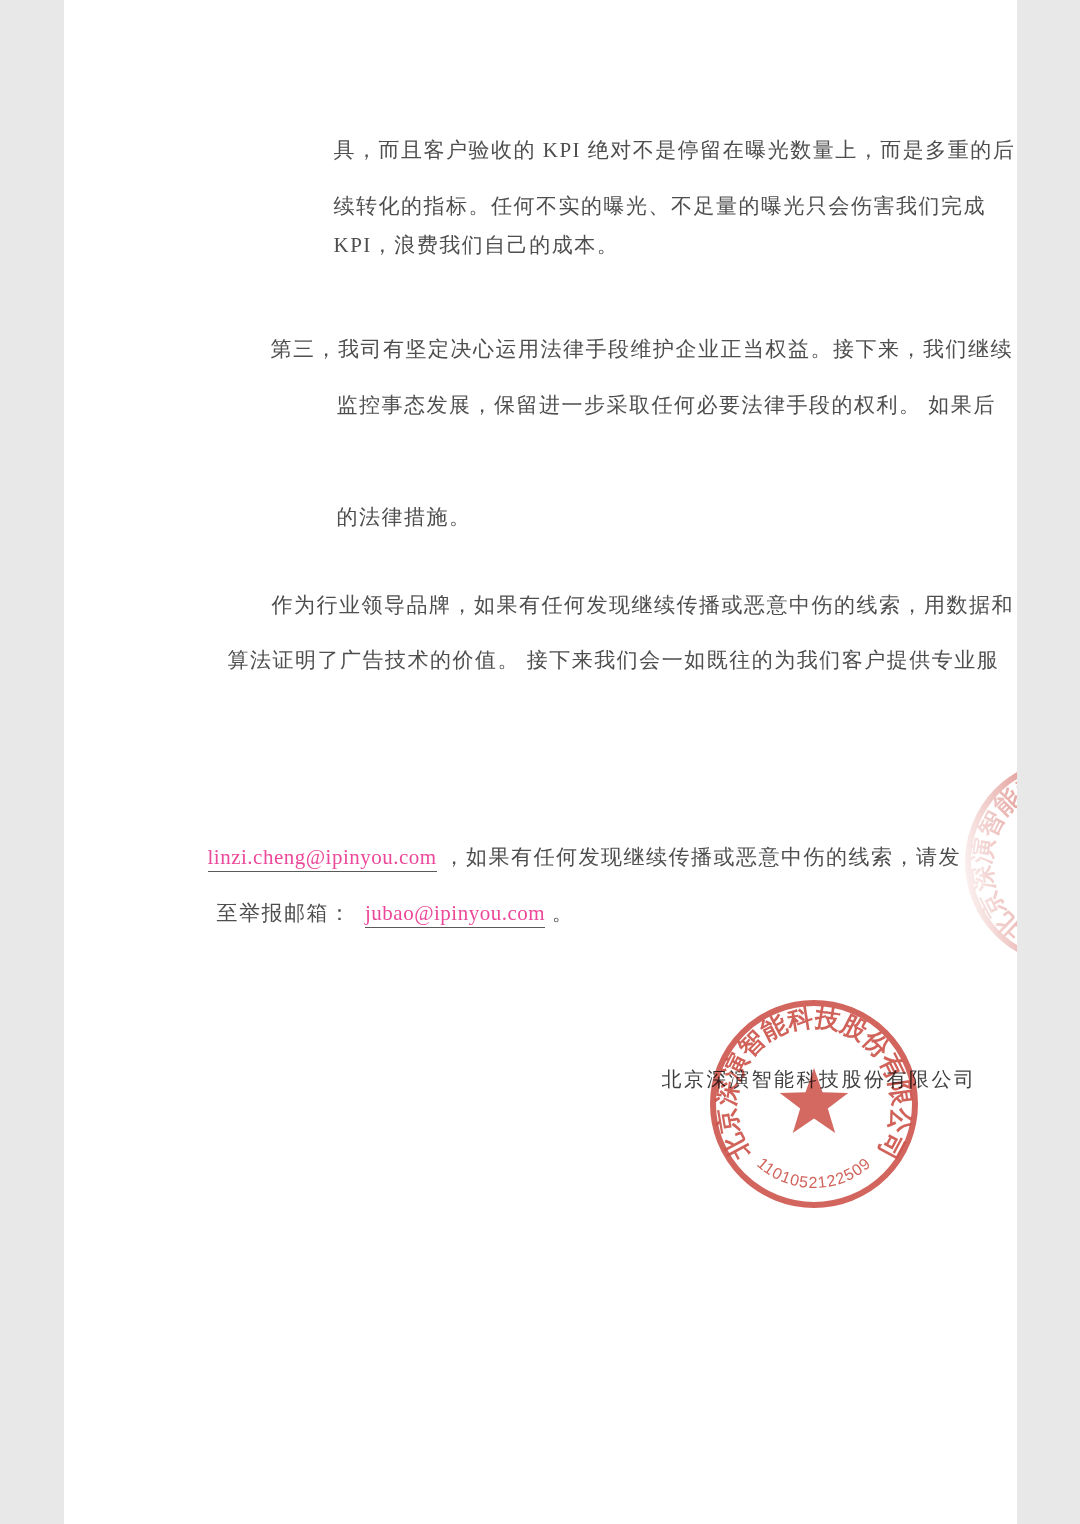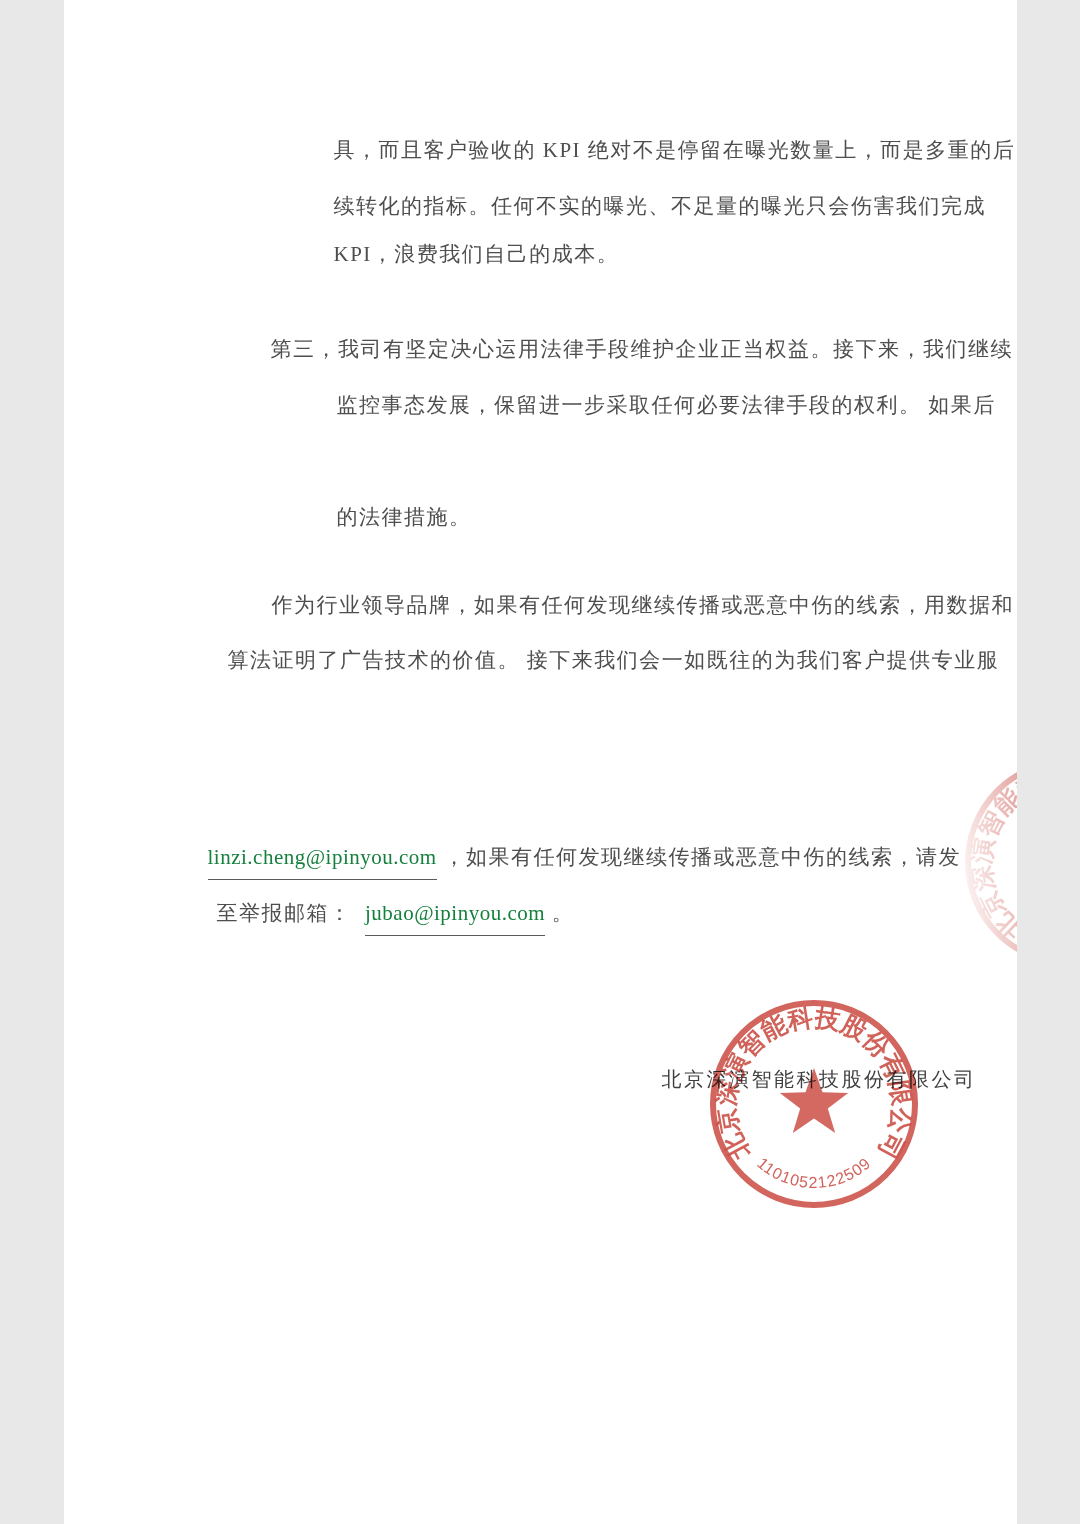--- a/index.html
+++ b/index.html
@@ -14,24 +14,24 @@
   .line{
     position:absolute;
     white-space:nowrap;
     font-size:21px;
     line-height:28px;
     letter-spacing:1.5px;
     color:#4e4e4e;
     -webkit-font-smoothing:antialiased;
   }
   .line .email{
-    color:#15803d;
+    color:#ec4899;
     text-decoration:none;
     border-bottom:1.5px solid #5a5a5a;
-    padding-bottom:10px;
+    padding-bottom:2px;
     letter-spacing:0.5px;
   }
   .signature{
     position:absolute;
     left:598px;top:1064px;
     font-size:20px;line-height:30px;
     letter-spacing:2.5px;
     color:#3f3f3f;
     white-space:nowrap;
   }
@@ -55,21 +55,21 @@
   .seal .arc-company{ font-size:25px; letter-spacing:0px; }
   .seal .arc-number{ font-size:16px; letter-spacing:1px; font-weight:normal; }
 </style>
 </head>
 <body>
 
 <div class="page">
 
   <div class="line" style="left:270px;top:136px">具，而且客户验收的 KPI 绝对不是停留在曝光数量上，而是多重的后</div>
   <div class="line" style="left:270px;top:192px">续转化的指标。任何不实的曝光、不足量的曝光只会伤害我们完成</div>
-  <div class="line" style="left:270px;top:240px">KPI，浪费我们自己的成本。</div>
+  <div class="line" style="left:270px;top:231px">KPI，浪费我们自己的成本。</div>
 
   <div class="line" style="left:207px;top:335px">第三，我司有坚定决心运用法律手段维护企业正当权益。接下来，我们继续</div>
   <div class="line" style="left:273px;top:391px">监控事态发展，保留进一步采取任何必要法律手段的权利。 如果后</div>
   <div class="line" style="left:273px;top:503px">的法律措施。</div>
 
   <div class="line" style="left:208px;top:591px">作为行业领导品牌，如果有任何发现继续传播或恶意中伤的线索，用数据和</div>
   <div class="line" style="left:164px;top:646px">算法证明了广告技术的价值。 接下来我们会一如既往的为我们客户提供专业服</div>
 
   <div class="line" style="left:144px;top:843px">
     <a href="#" class="email">linzi.cheng@ipinyou.com</a><span>&nbsp;，如果有任何发现继续传播或恶意中伤的线索，请发</span>

